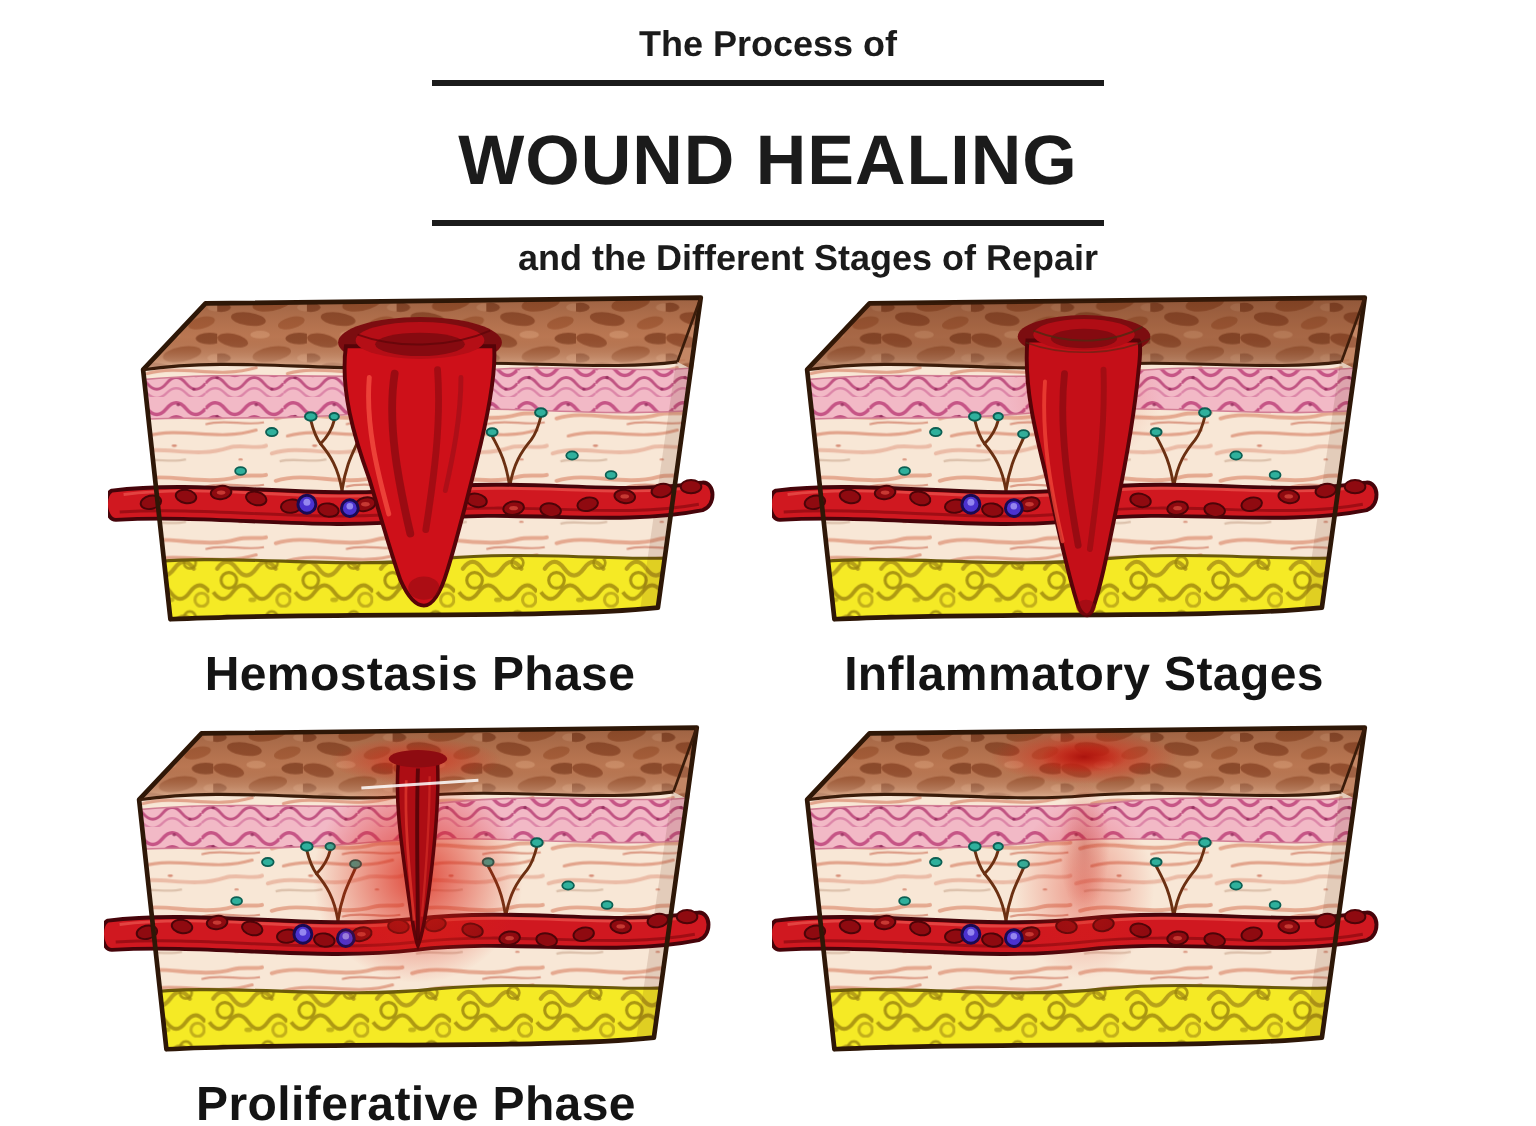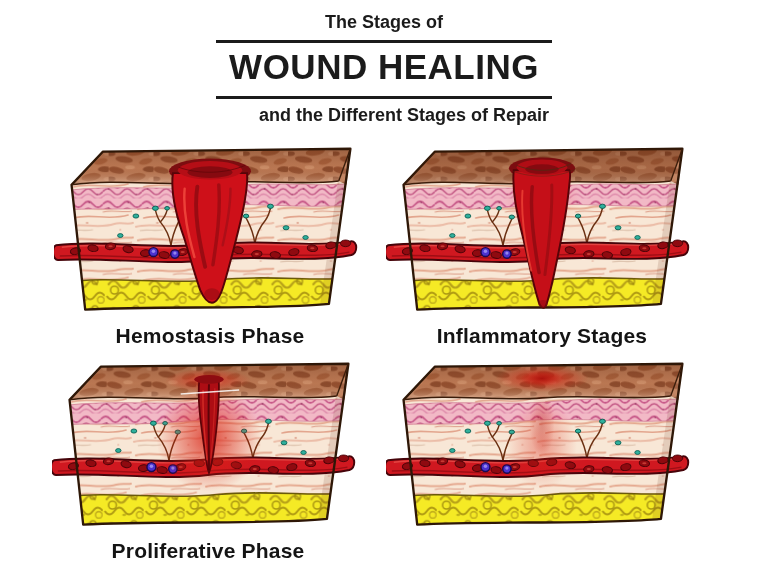--- a/index.html
+++ b/index.html
@@ -3,26 +3,26 @@
 <meta charset="utf-8">
 <style>
   html,body{margin:0;padding:0;background:#ffffff;}
   .stage{
     position:relative;width:768px;height:563px;background:#ffffff;
     font-family:"Liberation Sans",sans-serif;overflow:hidden;color:#1b1b1b;
   }
   .header{position:absolute;top:0;left:0;right:0;text-align:center;}
   .kicker{font-size:18px;font-weight:600;margin-top:12px;}
   .rule{width:336px;height:3px;background:#1b1b1b;margin:7px auto 0;}
-  .title{font-size:35px;font-weight:800;letter-spacing:.5px;line-height:1.25;margin-top:2px;}
+  .title{font-size:35px;font-weight:800;letter-spacing:.5px;line-height:1.25;margin-top:16px;}
   .subtitle{font-size:18px;font-weight:600;margin-top:6px;padding-left:40px;}
   .panel{position:absolute;width:312px;margin:0;}
   .panel .art{display:block;width:100%;height:auto;}
   .phase-label{
-    text-align:center;font-size:21px;font-weight:700;color:#141414;
+    text-align:center;font-size:24px;font-weight:700;color:#141414;
     margin-top:3px;letter-spacing:.2px;
   }
   #p1{left:54px;top:140px;}
   #p2{left:386px;top:140px;}
   #p3{left:52px;top:355px;}
   #p4{left:386px;top:355px;}
   .defs-svg{position:absolute;width:0;height:0;overflow:hidden;}
 </style>
 </head>
 <body>
@@ -205,21 +205,21 @@
       <ellipse cx="150" cy="24" rx="22" ry="8" fill="url(#g-glow2)"></ellipse>
       <ellipse cx="150" cy="92" rx="36" ry="46" fill="url(#g-glow)" opacity="0.5"></ellipse>
       <ellipse cx="150" cy="70" rx="13" ry="34" fill="url(#g-glow2)" opacity="0.3"></ellipse>
     </g>
   </defs>
 </svg>
 
 <div class="stage">
 
   <div class="header">
-    <div class="kicker">The Stages of</div>
+    <div class="kicker">The Process of</div>
     <div class="rule"></div>
     <div class="title">WOUND HEALING</div>
     <div class="rule"></div>
     <div class="subtitle">and the Different Stages of Repair</div>
   </div>
 
   <figure class="panel" id="p1">
     <svg class="art" viewBox="-10 0 320 186" role="img">
       <use href="#skin-block"></use>
       <use href="#wound-hemostasis" xlink:href="#wound-hemostasis"></use>

